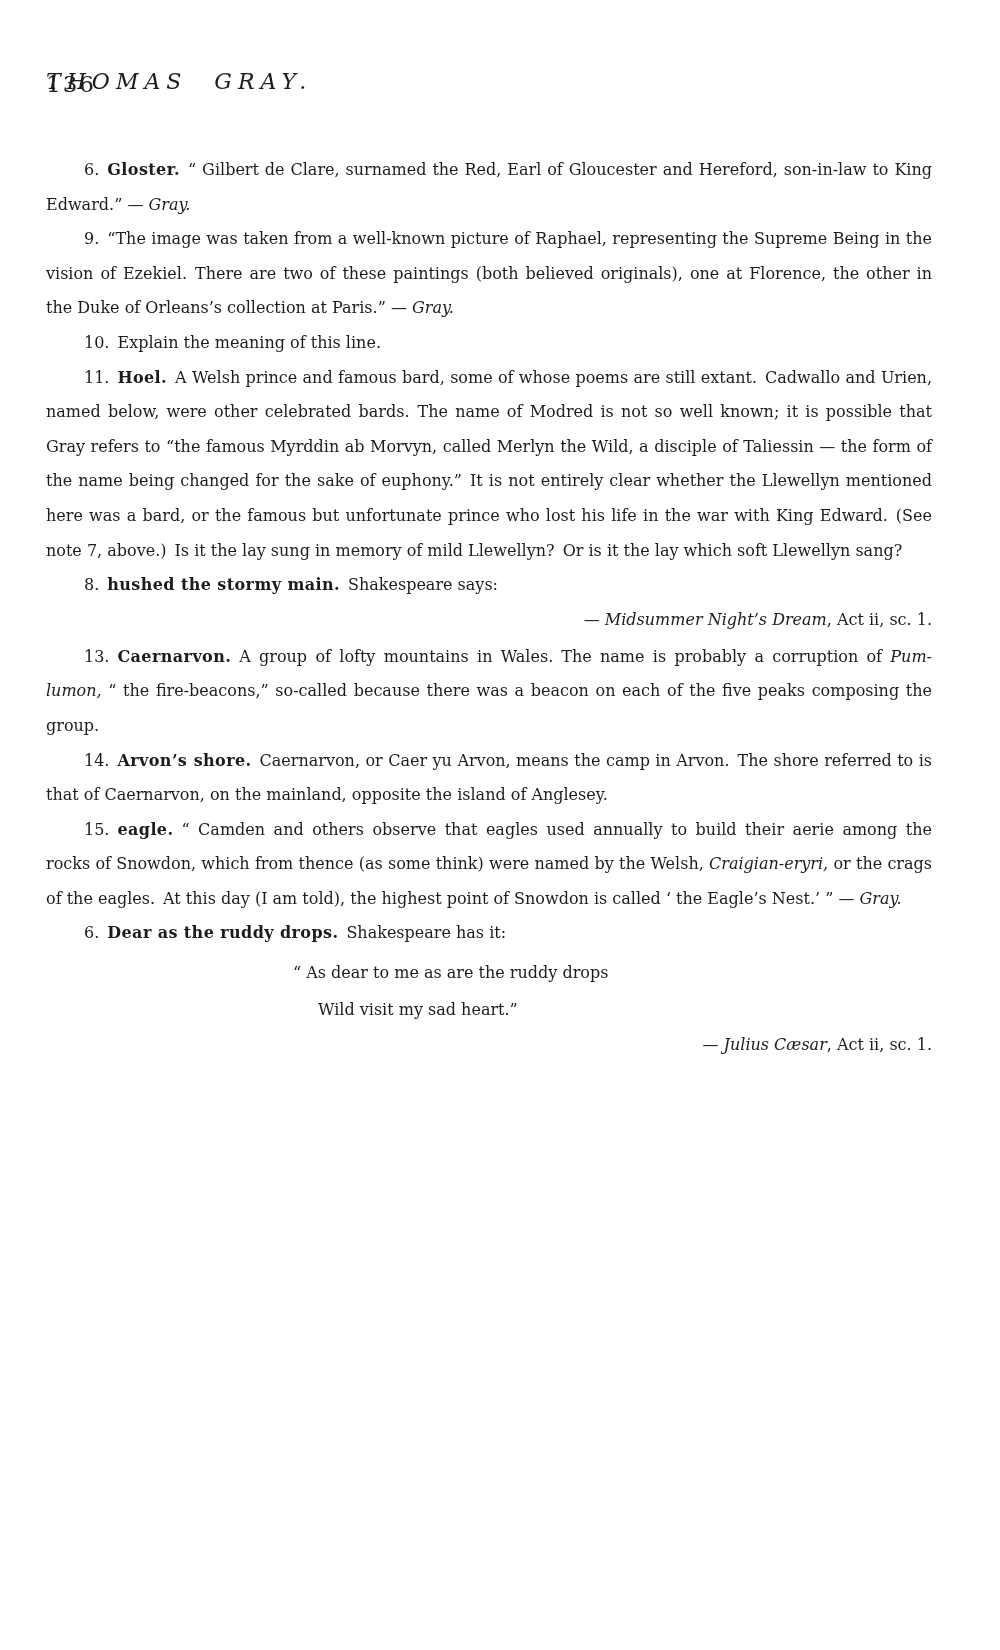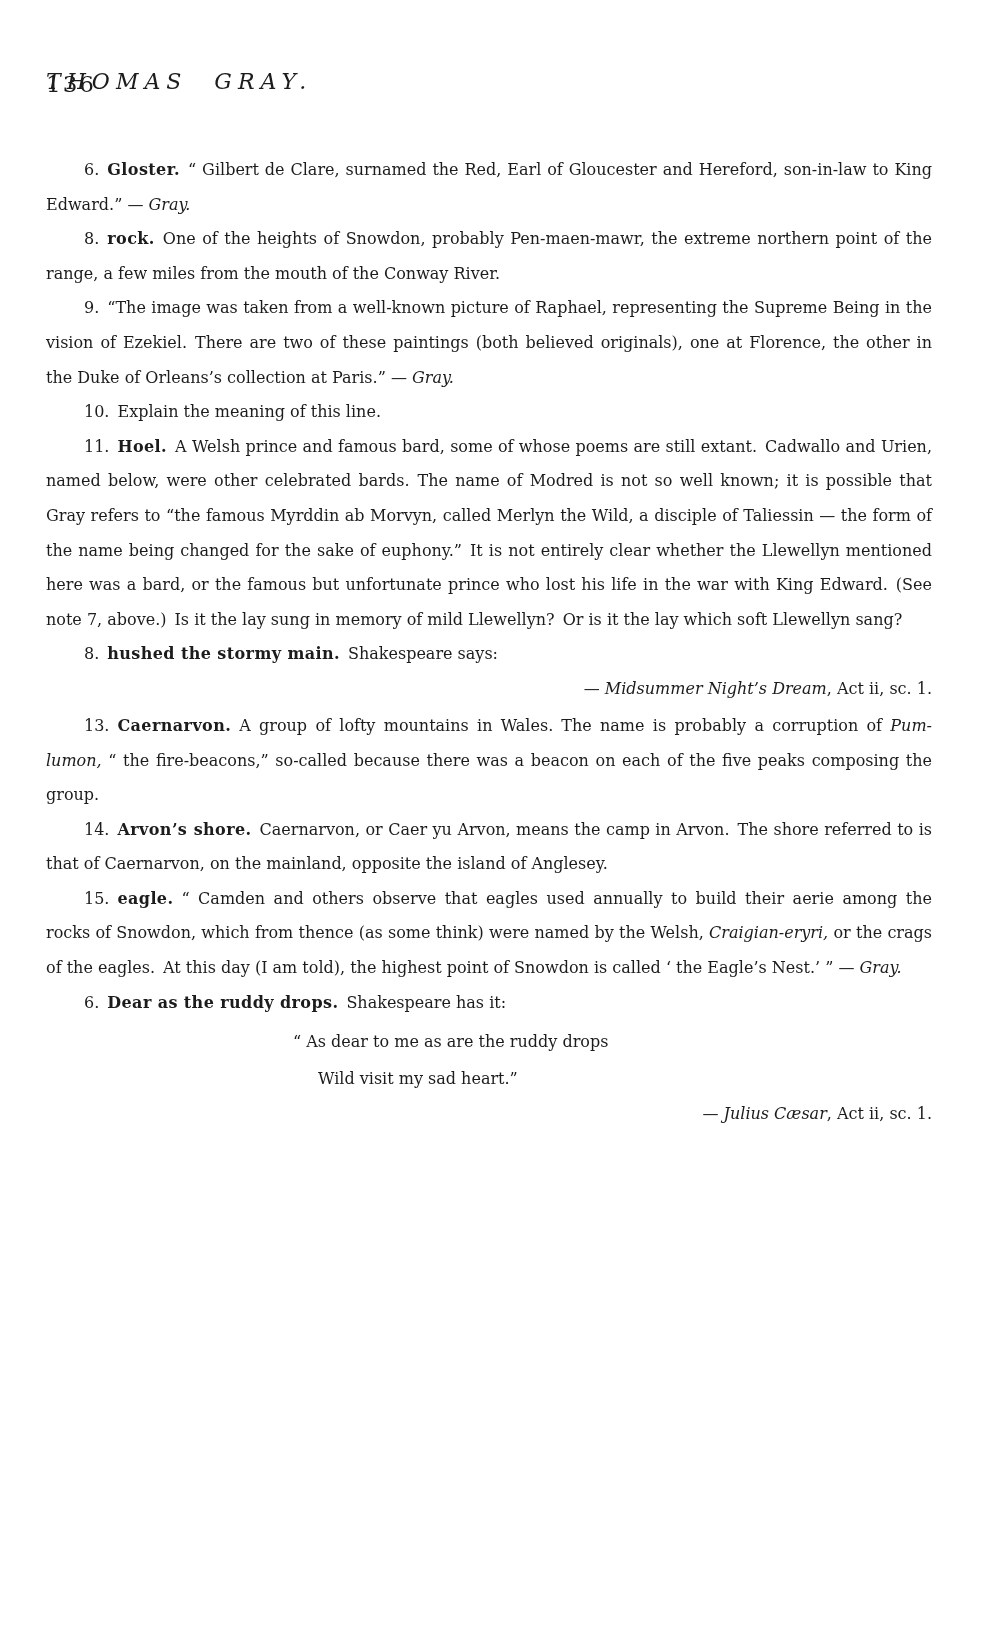--- a/index.html
+++ b/index.html
@@ -29,21 +29,20 @@
 </head>
 <body>
 
 <div class="page">
   <header class="hdr">
     <span class="pagenum">136</span>
     <span class="runtitle">THOMAS GRAY.</span>
   </header>
   <main class="body">
       <p class="para"><span class="seg-n">6. </span><span class="seg-b">Gloster.</span><span class="seg-n"> “ Gilbert de Clare, surnamed the Red, Earl of Gloucester and Hereford, son-in-law to King Edward.” — </span><span class="seg-i">Gray.</span></p>
-      <p class="para"><span class="seg-n">8. </span><span class="seg-b">rock.</span><span class="seg-n"> One of the heights of Snowdon, probably Pen-maen-mawr, the extreme northern point of the range, a few miles from the mouth of the Conway River.</span></p>
       <p class="para"><span class="seg-n">9. “The image was taken from a well-known picture of Raphael, representing the Supreme Being in the vision of Ezekiel. There are two of these paintings (both believed originals), one at Florence, the other in the Duke of Orleans’s collection at Paris.” — </span><span class="seg-i">Gray.</span></p>
       <p class="para"><span class="seg-n">10. Explain the meaning of this line.</span></p>
       <p class="para"><span class="seg-n">11. </span><span class="seg-b">Hoel.</span><span class="seg-n"> A Welsh prince and famous bard, some of whose poems are still extant. Cadwallo and Urien, named below, were other celebrated bards. The name of Modred is not so well known; it is possible that Gray refers to “the famous Myrddin ab Morvyn, called Merlyn the Wild, a disciple of Taliessin — the form of the name being changed for the sake of euphony.” It is not entirely clear whether the Llewellyn mentioned here was a bard, or the famous but unfortunate prince who lost his life in the war with King Edward. (See note 7, above.) Is it the lay sung in memory of mild Llewellyn? Or is it the lay which soft Llewellyn sang?</span></p>
       <p class="para"><span class="seg-n">8. </span><span class="seg-b">hushed the stormy main.</span><span class="seg-n"> Shakespeare says:</span></p>
       <div class="attrib"><span class="seg-n">— </span><span class="seg-i">Midsummer Night’s Dream</span><span class="seg-n">, Act ii, sc. 1.</span></div>
       <p class="para"><span class="seg-n">13. </span><span class="seg-b">Caernarvon.</span><span class="seg-n"> A group of lofty mountains in Wales. The name is probably a corruption of </span><span class="seg-i">Pum-lumon,</span><span class="seg-n"> “ the fire-beacons,” so-called because there was a beacon on each of the five peaks composing the group.</span></p>
       <p class="para"><span class="seg-n">14. </span><span class="seg-b">Arvon’s shore.</span><span class="seg-n"> Caernarvon, or Caer yu Arvon, means the camp in Arvon. The shore referred to is that of Caernarvon, on the mainland, opposite the island of Anglesey.</span></p>
       <p class="para"><span class="seg-n">15. </span><span class="seg-b">eagle.</span><span class="seg-n"> “ Camden and others observe that eagles used annually to build their aerie among the rocks of Snowdon, which from thence (as some think) were named by the Welsh, </span><span class="seg-i">Craigian-eryri,</span><span class="seg-n"> or the crags of the eagles. At this day (I am told), the highest point of Snowdon is called ‘ the Eagle’s Nest.’ ” — </span><span class="seg-i">Gray.</span></p>
       <p class="para"><span class="seg-n">6. </span><span class="seg-b">Dear as the ruddy drops.</span><span class="seg-n"> Shakespeare has it:</span></p>
       <div class="verse verse-2">

